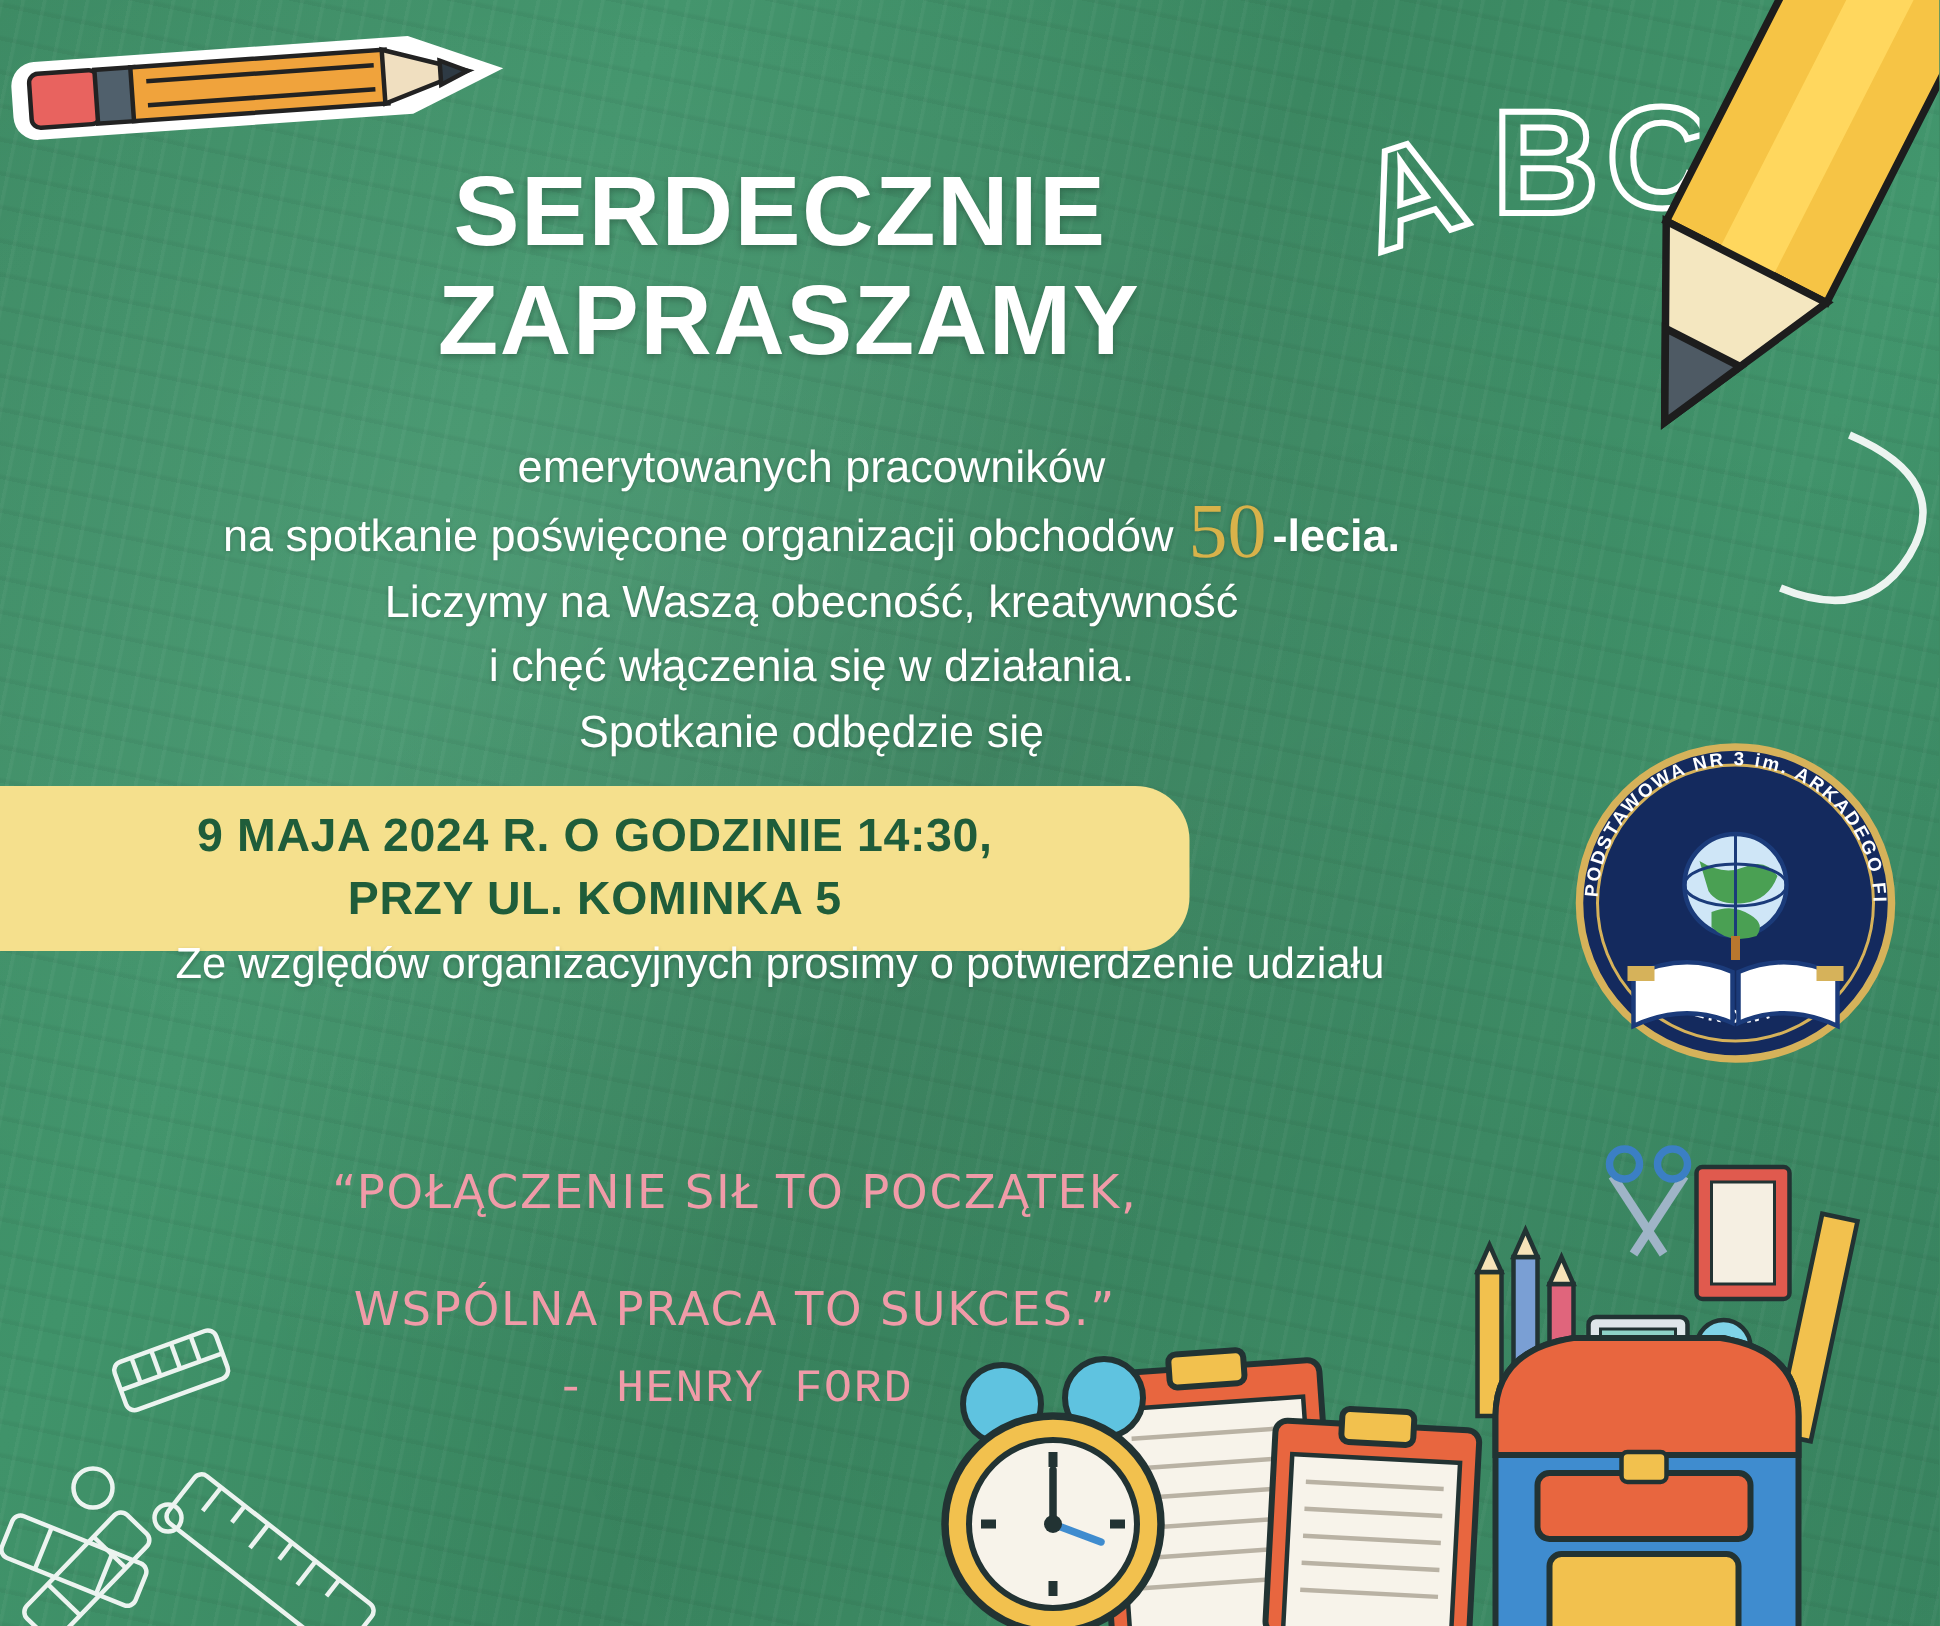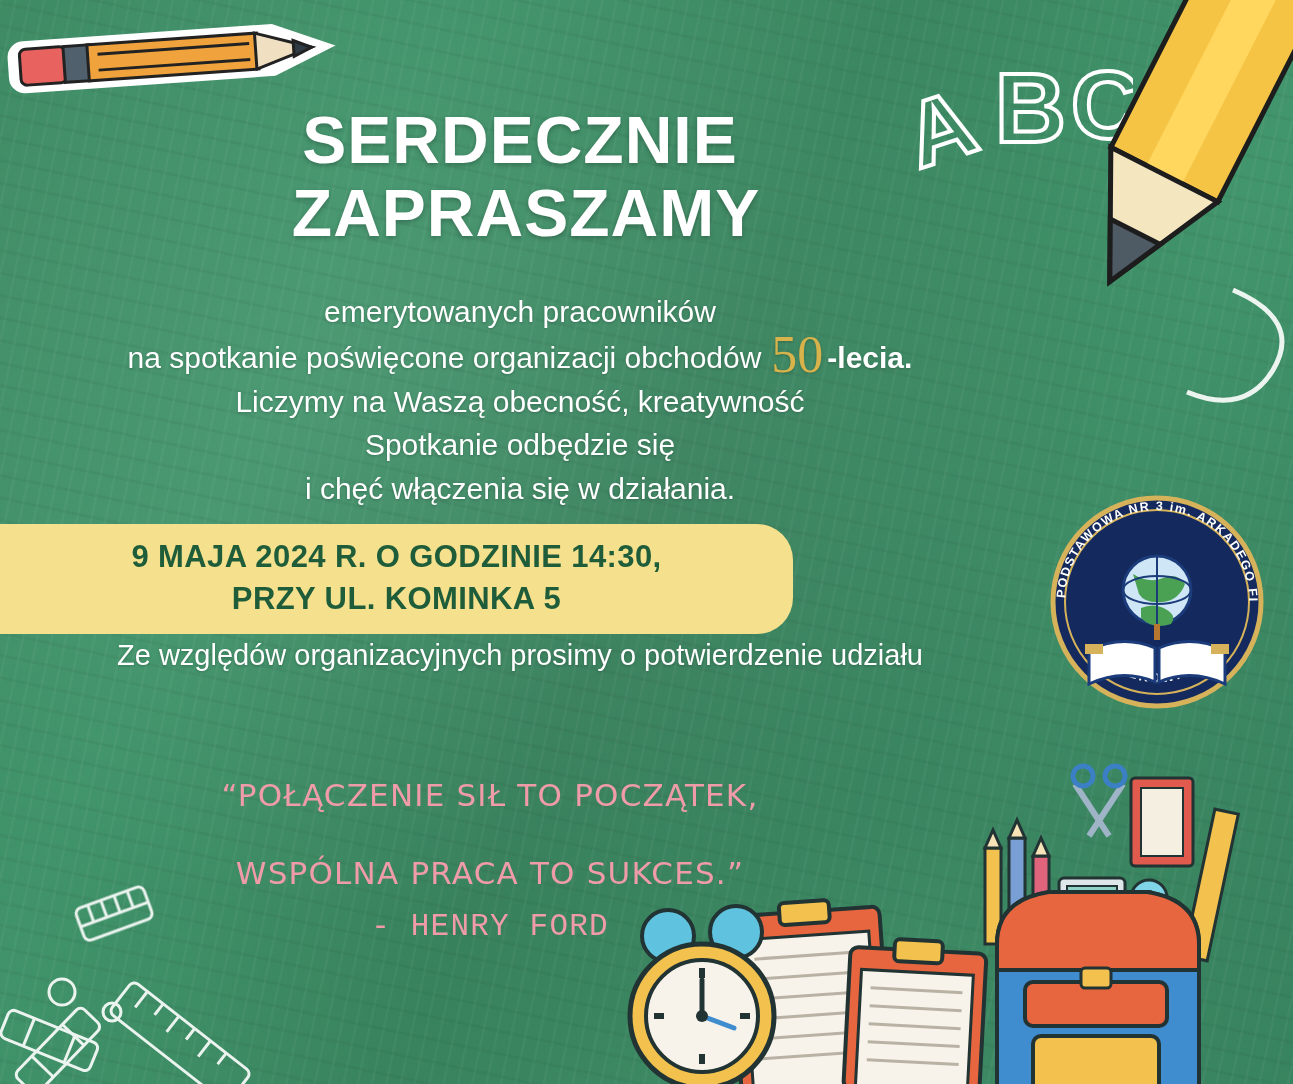--- a/index.html
+++ b/index.html
@@ -54,20 +54,21 @@
   .body-text {
     position: absolute;
     top: 290px;
     left: 0;
     width: 1040px;
     text-align: center;
     color: #ffffff;
     font-size: 30px;
     line-height: 1.46;
     text-shadow: 0 1px 3px rgba(0,0,0,0.22);
+    padding-left: 21px;
   }
   .body-text .line { display: block; white-space: nowrap; }
   .fifty {
     font-family: "Liberation Serif", serif;
     color: #d8b24a;
     font-size: 52px;
     line-height: 0.8;
     vertical-align: -4px;
     margin: 11px 4px 0 10px;
   }
@@ -95,21 +96,20 @@
   .contact {
     position: absolute;
     top: 622px;
     left: 0;
     width: 1040px;
     text-align: center;
     color: #ffffff;
     font-size: 29px;
     line-height: 1.5;
     text-shadow: 0 1px 3px rgba(0,0,0,0.22);
-    margin-top: 12px;
   }
   .contact .line { display: block; white-space: nowrap; }
   .phone-icon {
     display: inline-block;
     font-size: 28px;
     margin: 0 8px;
     filter: grayscale(1) brightness(1.8);
   }
 
   
@@ -192,22 +192,22 @@
     <span class="l1">SERDECZNIE</span>
     <span class="l2">ZAPRASZAMY</span>
   </div>
 
   <div class="body-text">
     <span class="line">emerytowanych pracowników</span>
     <span class="line">
       <span>na spotkanie poświęcone organizacji obchodów</span><span class="fifty">50</span><span class="lecia">-lecia.</span>
     </span>
     <span class="line">Liczymy na Waszą obecność, kreatywność</span>
+    <span class="line">i chęć włączenia się w działania.</span>
     <span class="line">Spotkanie odbędzie się</span>
-    <span class="line">i chęć włączenia się w działania.</span>
   </div>
 
   <div class="highlight-band">
     <span class="band-line">9 MAJA 2024 R. O GODZINIE 14:30,</span>
     <span class="band-line">PRZY UL. KOMINKA 5</span>
   </div>
 
   <div class="contact">
     <span class="line">Ze względów organizacyjnych prosimy o potwierdzenie udziału</span>
   </div>

